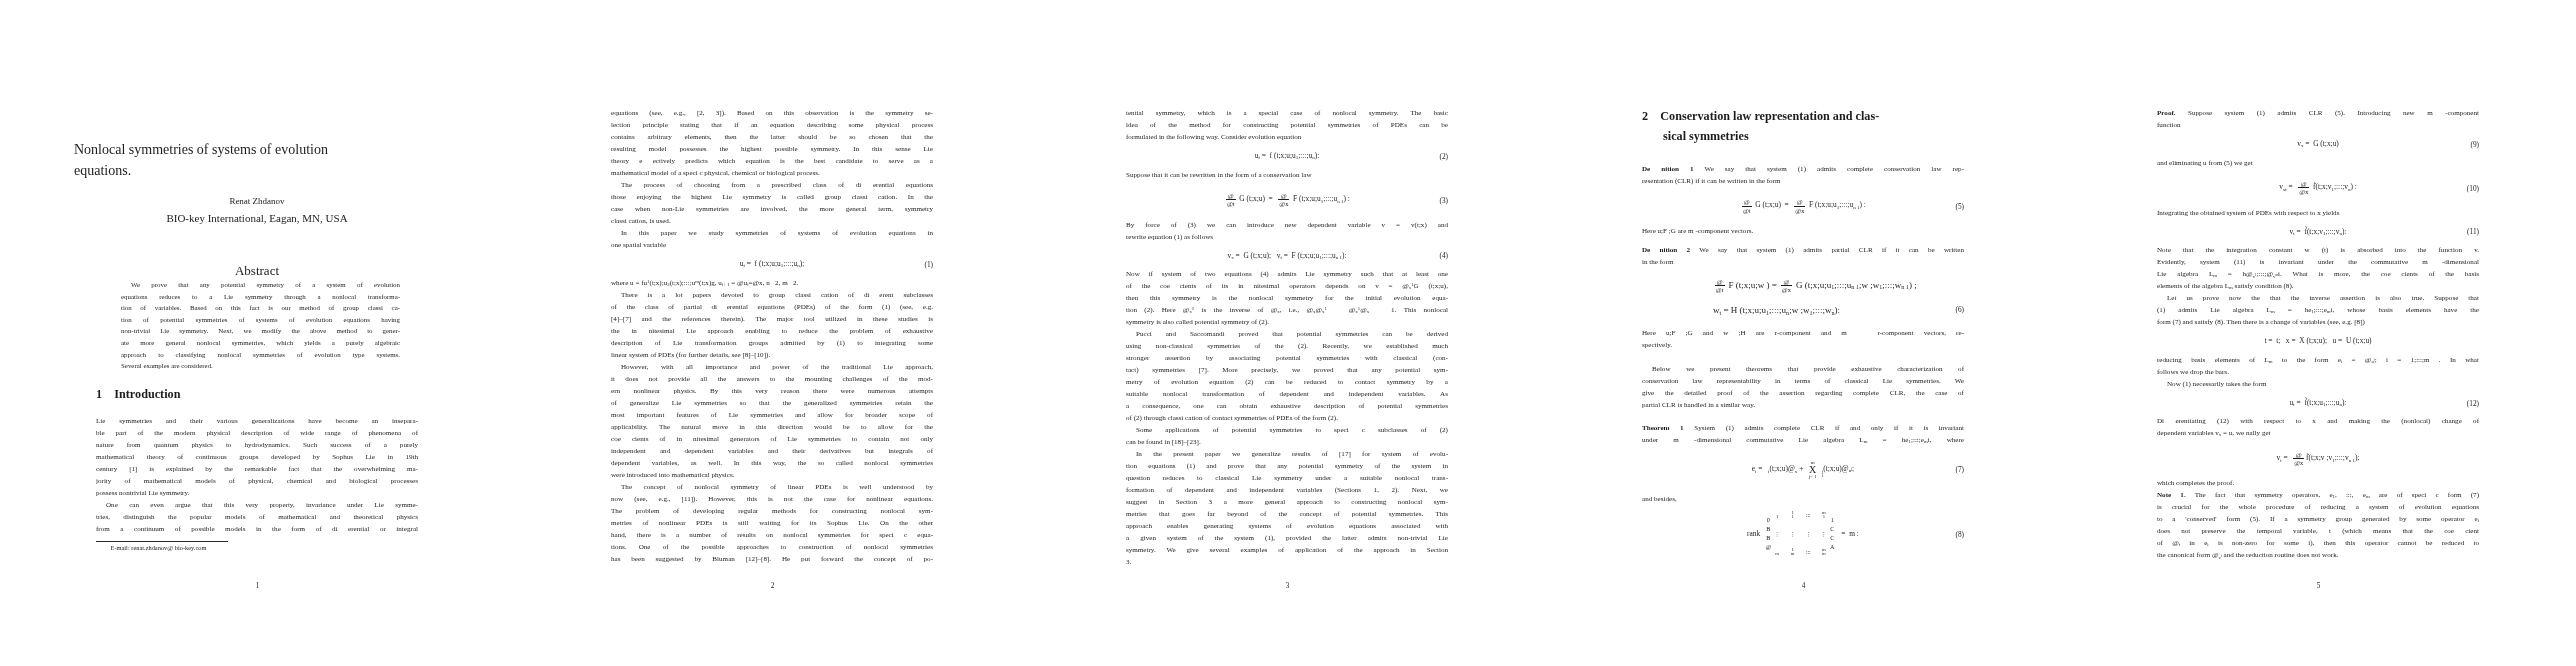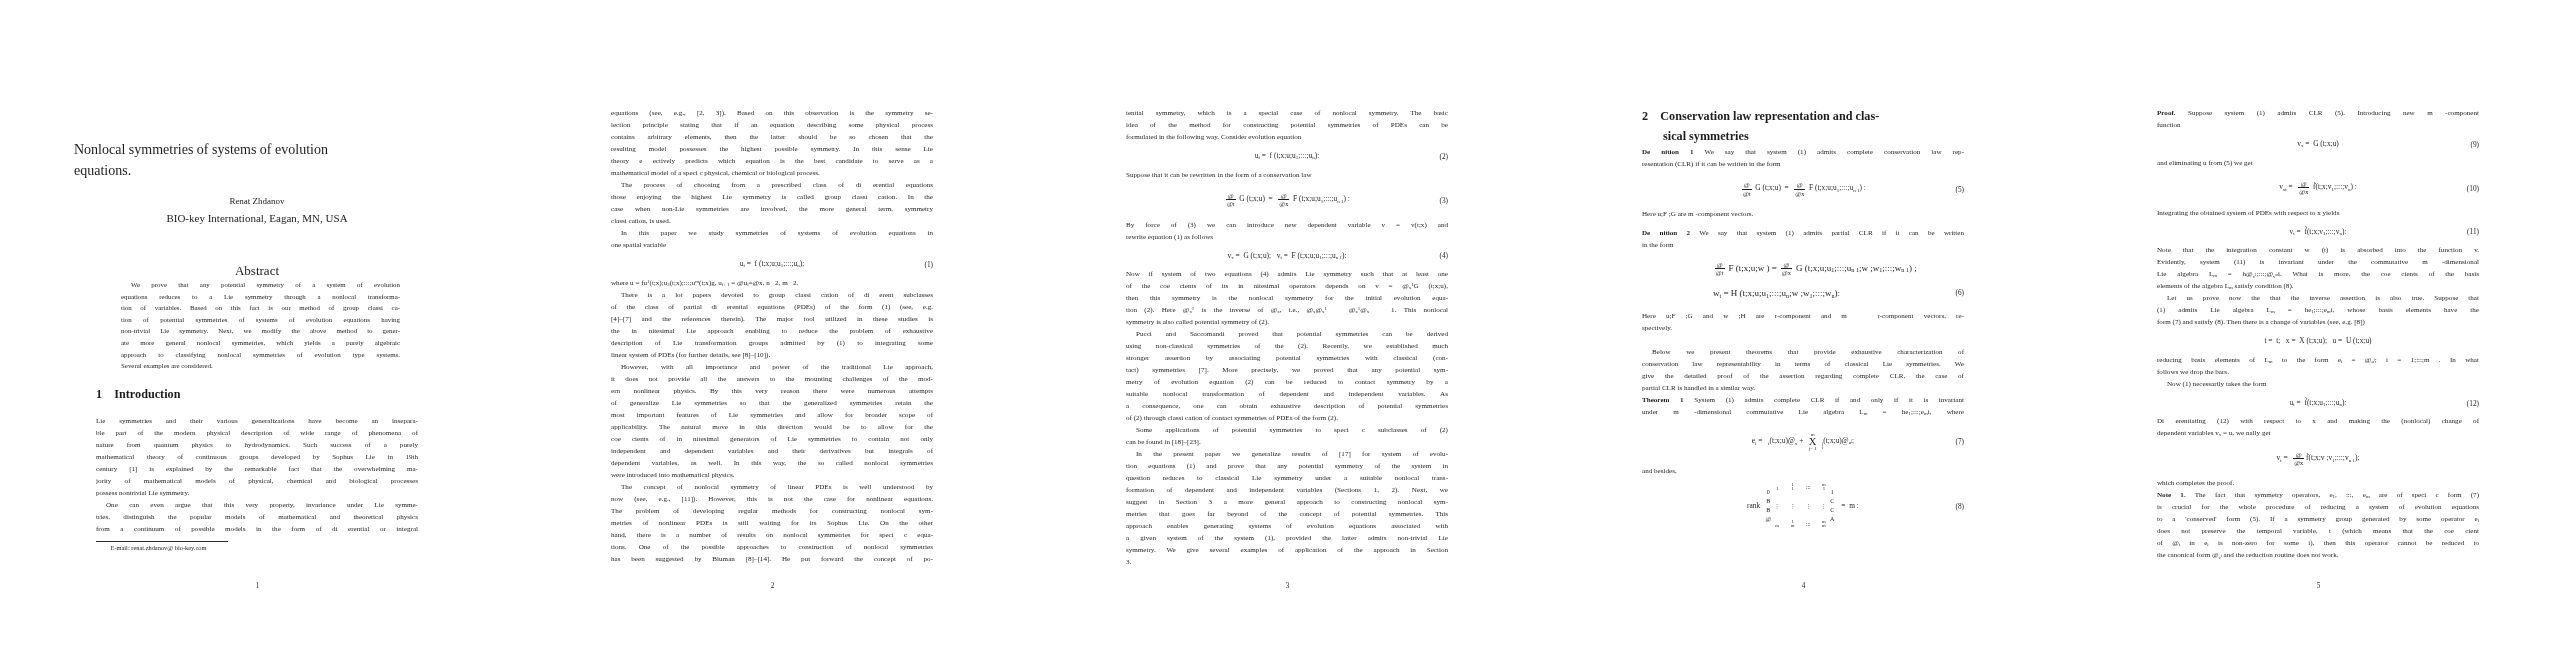--- a/index.html
+++ b/index.html
@@ -29,21 +29,21 @@
   .eqblk .row{display:flex;align-items:center;}
   .eqblk .row.r1{height:31px;}
   .eqblk .row.r2{height:19px;}
   .eqblk .eqno{top:auto;bottom:5.6px;transform:none;}
   .mx{display:inline-flex;align-items:center;vertical-align:middle;}
   .mxp{display:flex;flex-direction:column;align-items:center;font-size:6.1px;line-height:9px;margin:0 3.3px;}
   .mxg{display:grid;grid-template-columns:repeat(4,auto);column-gap:10px;row-gap:11px;
        justify-items:center;align-items:center;}
   .mtx{font-size:5.6px;}
   .ms{display:inline-flex;flex-direction:column;align-items:center;font-size:4.7px;line-height:4.4px;}
-  .h{font-size:12.2px;font-weight:bold;line-height:19.5px;margin-bottom:0;}
+  .h{font-size:12.2px;font-weight:bold;line-height:19.5px;margin-bottom:17px;}
   .h .h2{padding-left:21px;}
   .pageno{position:absolute;top:582px;left:0;width:100%;text-align:center;font-size:7.2px;}
   .stamp{position:absolute;left:39px;top:303px;transform:translate(-50%,-50%) rotate(-90deg);
          font-size:16px;color:#828282;white-space:nowrap;letter-spacing:0.3px;}
   
   .ptitle{position:absolute;left:74px;width:367px;top:140px;text-align:left;
           font-size:14px;line-height:20.6px;}
   .pauthor{position:absolute;left:96px;width:322px;top:196px;text-align:center;font-size:9px;}
   .paffil{position:absolute;left:96px;width:322px;top:212px;text-align:center;font-size:11px;}
   .abslabel{position:absolute;left:96px;width:322px;top:263px;text-align:center;font-size:13px;}
@@ -131,21 +131,21 @@
         <div class="l">coe cients of in nitesimal generators of Lie symmetries to contain not only</div>
         <div class="l">independent and dependent variables and their derivatives but integrals of</div>
         <div class="l">dependent variables, as well. In this way, the so called nonlocal symmetries</div>
         <div class="l end">were introduced into mathematical physics.</div>
         <div class="l ind">The concept of nonlocal symmetry of linear PDEs is well understood by</div>
         <div class="l">now (see, e.g., [11]). However, this is not the case for nonlinear equations.</div>
         <div class="l">The problem of developing regular methods for constructing nonlocal sym-</div>
         <div class="l">metries of nonlinear PDEs is still waiting for its Sophus Lie. On the other</div>
         <div class="l">hand, there is a number of results on nonlocal symmetries for speci c equa-</div>
         <div class="l">tions. One of the possible approaches to construction of nonlocal symmetries</div>
-        <div class="l">has been suggested by Bluman [8]–[14]. He put forward the concept of po-</div>
+        <div class="l">has been suggested by Bluman [12]–[8]. He put forward the concept of po-</div>
       </div>
     <div class="pageno">2</div>
   </div>
 
   <div class="page" style="left:1030px">
     <div class="col flowcol">
         <div class="l">tential symmetry, which is a special case of nonlocal symmetry. The basic</div>
         <div class="l">idea of the method for constructing potential symmetries of PDEs can be</div>
         <div class="l end">formulated in the following way. Consider evolution equation</div>
         <div class="eq" style="height: 25.6px;">
@@ -221,21 +221,21 @@
             <span class="m">w<sub>t</sub> =  H (t;x;u;u<sub>1</sub>;:::;u<sub>n</sub>;w ;w<sub>1</sub>;:::;w<sub>n</sub>):</span>
           </div>
           <span class="eqno">(6)</span>
         </div>
         <div class="l" style="margin-top: 6.7px;">Here u;F ;G and w ;H are r-component and m &nbsp; r-component vectors, re-</div>
         <div class="l end">spectively.</div>
         <div class="l ind" style="margin-top: 12.2px;">Below we present theorems that provide exhaustive characterization of</div>
         <div class="l">conservation law representability in terms of classical Lie symmetries. We</div>
         <div class="l">give the detailed proof of the assertion regarding complete CLR, the case of</div>
         <div class="l end">partial CLR is handled in a similar way.</div>
-        <div class="l" style=""><b>Theorem 1</b> System (1) admits complete CLR if and only if it is invariant</div>
+        <div class="l" style="margin-top: 11px;"><b>Theorem 1</b> System (1) admits complete CLR if and only if it is invariant</div>
         <div class="l">under m -dimensional commutative Lie algebra L<sub>m</sub> =  he<sub>1</sub>;:::;e<sub>m</sub>i, where</div>
         <div class="eq" style="height: 47px;">
           <span class="m">e<sub>i</sub> =  &nbsp;<sub>i</sub>(t;x;u)@<sub>x</sub> +  <span class="sum"><span>m</span><span class="sx">X</span><span>j= 1</span></span> &nbsp;<span class="ss"><span>j</span><span>i</span></span>(t;x;u)@<sub>u<sup>j</sup></sub>;</span>
           <span class="eqno">(7)</span>
         </div>
         <div class="l end">and besides,</div>
         <div class="eq" style="height: 58px;">
           <span class="m">rank </span>
           <span class="mx">
             <span class="mxp">

